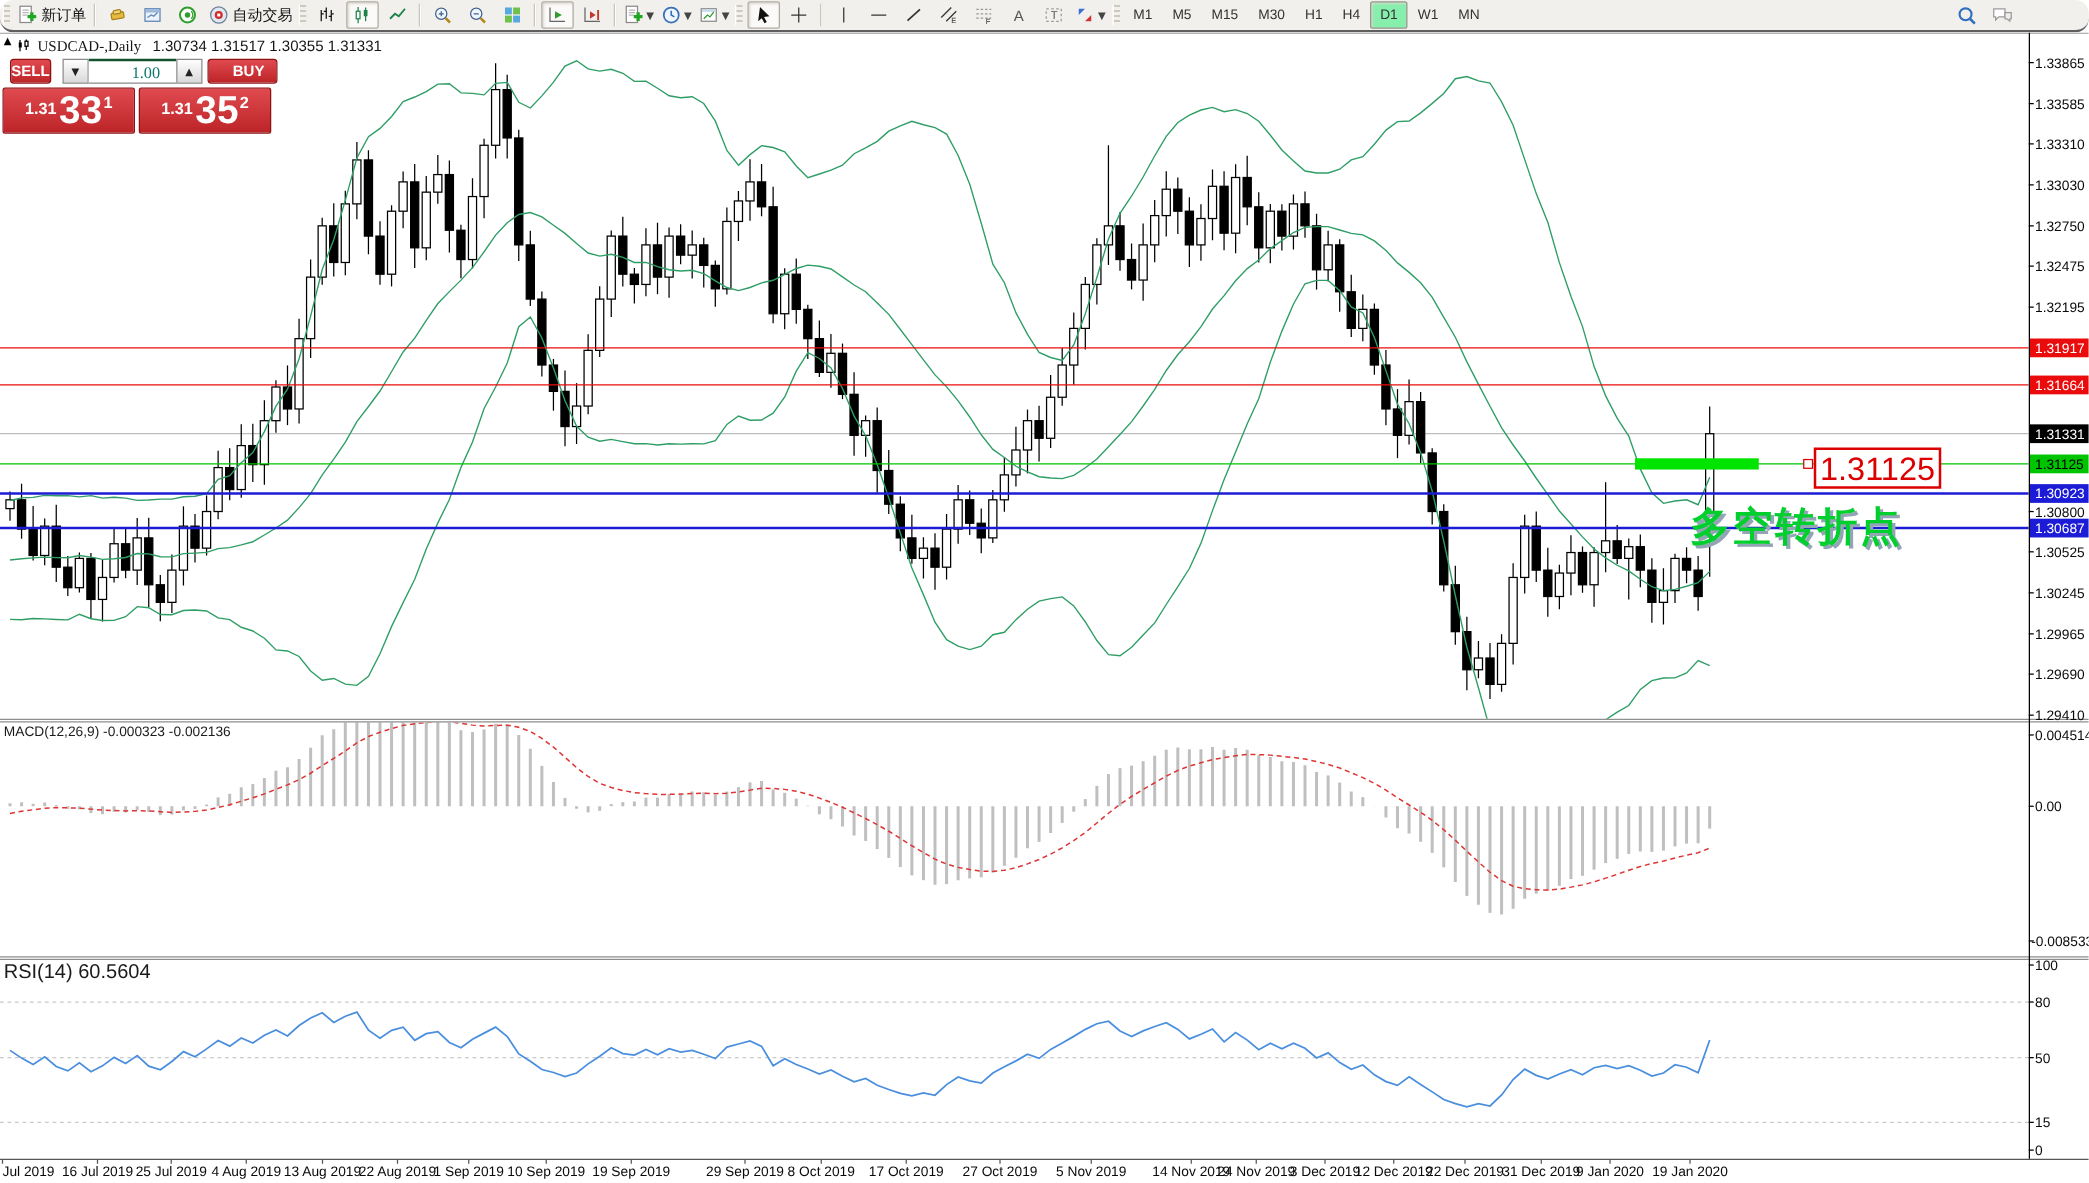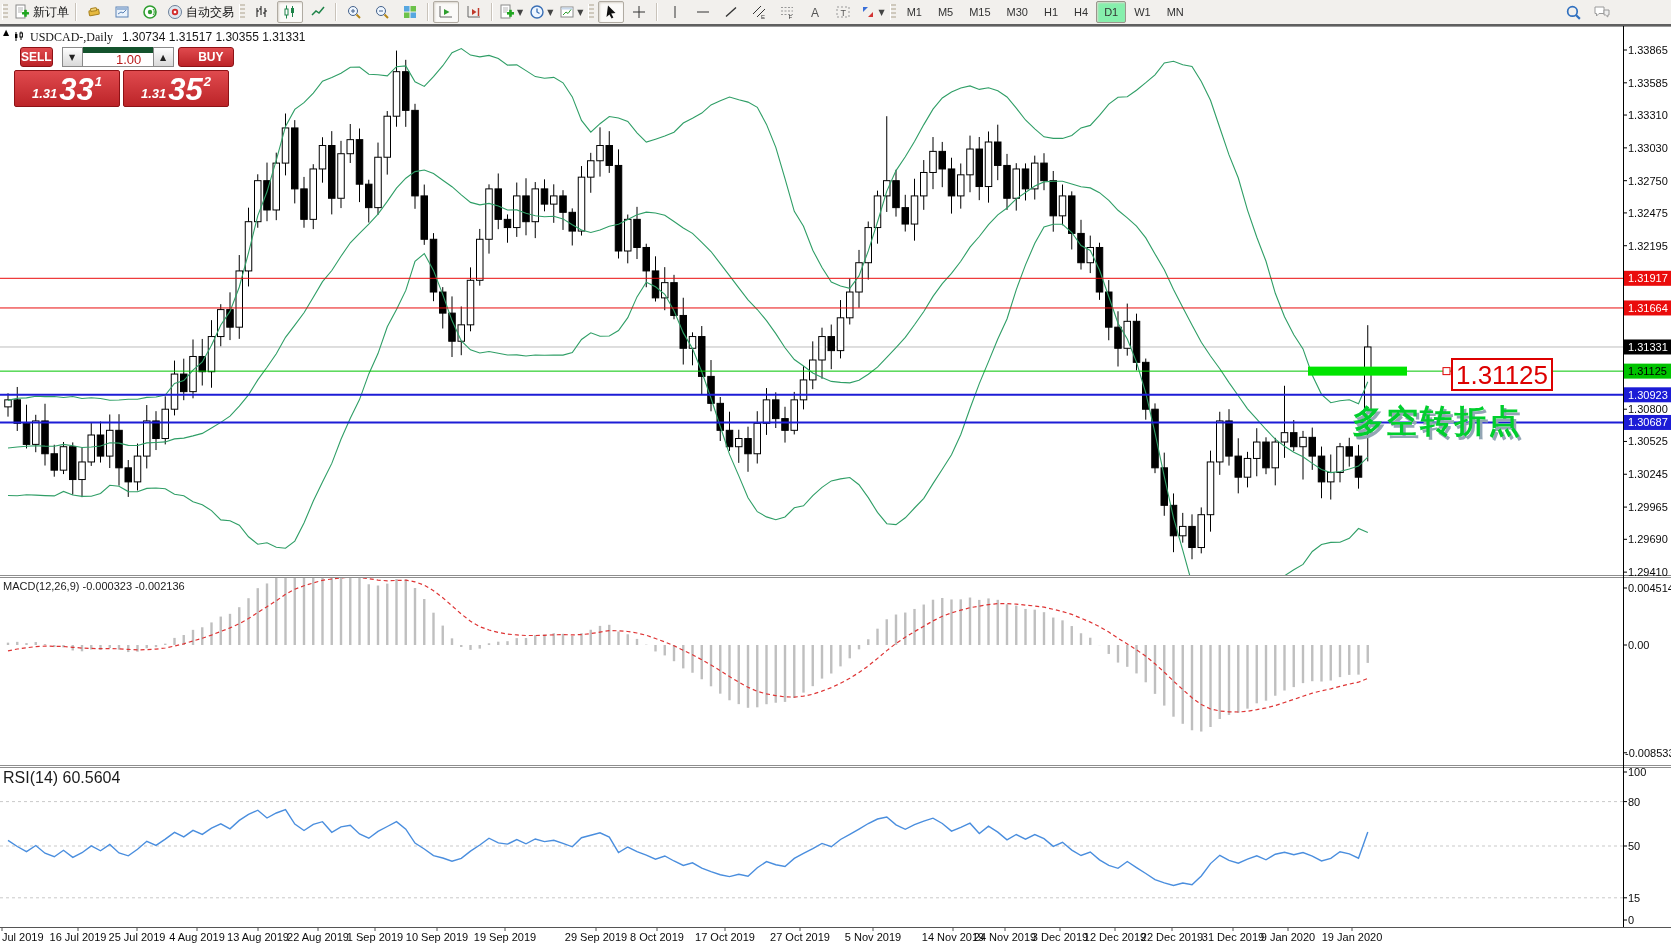--- a/index.html
+++ b/index.html
@@ -1,48 +1,48 @@
 <!DOCTYPE html>
 <html><head>
 <meta charset="utf-8">
 <style>
   html,body{margin:0;padding:0}
   body{width:1671px;height:946px;position:relative;overflow:hidden;background:#fff;
        font-family:"Liberation Sans","DejaVu Sans",sans-serif;}
   .toolbar{position:absolute;left:0;top:0;width:1671px;height:24px;background:#f2f0ed;
-           border-bottom:2px solid #5f5f5f;box-sizing:content-box;display:flex;align-items:center;white-space:nowrap;}
+           border-bottom:2px solid #5f5f5f;box-sizing:content-box;display:flex;align-items:center;white-space:nowrap;border-radius:11px;}
   .grip{width:5px;height:16px;margin:0 3px 0 2px;
         background:repeating-linear-gradient(180deg,#cfc9bd 0 2px,#f2f0ed 2px 4px);border-left:1px solid #fff;}
   .vsep{width:1px;height:18px;background:#c9c3ba;border-right:1px solid #fff;margin:0 3px;}
   .tbtn{height:20px;min-width:22px;padding:0 1px;display:inline-flex;align-items:center;justify-content:center;
         border:1px solid transparent;border-radius:2px;margin:0 1px;font-size:12px;color:#222;cursor:default;}
   .tbtn.active{background:#fbfaf8;border:1px solid #b0aba2;box-shadow:inset 1px 1px 2px #d8d3ca;}
   .tbtn .lbl{margin-left:3px;font-size:12px;color:#111;}
   .caret{font-size:8px;color:#444;margin-left:2px;font-family:"DejaVu Sans",sans-serif;}
   .tf{height:18px;padding:1px 7px;font-size:11px;color:#333;display:inline-flex;align-items:center;border:1px solid transparent;border-radius:2px;}
   .tf.active{background:#86efac;border:1px solid #9a958c;box-shadow:inset 1px 1px 2px #ddd8cf;}
   .right-tools{margin-left:368px;display:inline-flex;}
   #chart-svg{position:absolute;left:0;top:26px;}
   #panel-toggle{position:absolute;left:3px;top:29px;font-size:8px;color:#000;
                 font-family:"DejaVu Sans",sans-serif;line-height:8px;}
   #chart-title{position:absolute;left:30px;top:30px;font-size:12px;color:#151515;}
   #chart-title .sym{margin-right:9px;font-family:Liberation Serif, serif;}
   #title-icon{position:absolute;left:14px;top:31px;width:12px;height:11px;}
-  #trade{position:absolute;left:14px;top:47px;width:220px;}
+  #trade{position:absolute;left:2px;top:47px;width:220px;}
   .trow1{display:flex;height:20px;margin-left:6px;}
   .redbg{background:linear-gradient(#e04a4e,#bc2428);color:#fff;border:1px solid #8d1216;}
   .btn-sell{width:36px;border-radius:3px;font-size:12px;font-weight:bold;display:flex;align-items:center;justify-content:center;}
   .btn-buy{width:52px;border-radius:3px;font-size:12px;font-weight:bold;display:flex;align-items:center;justify-content:center;margin-left:4px;padding-left:10px;}
   .volgrp{display:flex;margin-left:9px;}
   .stepbtn{width:19px;background:linear-gradient(#fefefe,#d9d9d9);border:1px solid #8a8a8a;display:flex;
            align-items:center;justify-content:center;font-size:8px;color:#222;font-family:"DejaVu Sans",sans-serif;}
-  .volfield{width:70px;background:#fff;border-top:6px solid #14532d;border-bottom:1px solid #8a8a8a;
-            font-size:13px;color:#b91c1c;display:flex;align-items:center;justify-content:center;padding-left:22px;box-sizing:border-box;}
+  .volfield{width:70px;background:#fff;border-top:2px solid #14532d;border-bottom:1px solid #8a8a8a;
+            font-size:13px;color:#0f766e;display:flex;align-items:center;justify-content:center;padding-left:22px;box-sizing:border-box;font-family:Liberation Serif, serif;}
   .trow2{display:flex;margin-top:3px;height:37px;}
-  .pbox{width:104px;display:flex;align-items:flex-end;justify-content:center;border-radius:2px;font-style:italic;}
+  .pbox{width:104px;display:flex;align-items:center;justify-content:center;border-radius:2px;}
   .pbox+.pbox{margin-left:3px;}
   .p-small{font-size:13px;font-weight:bold;margin-bottom:5px;}
   .p-big{font-size:31px;font-weight:bold;line-height:0.92;margin:0 1px 1px 2px;}
   .p-sup{font-size:13px;font-weight:bold;align-self:flex-start;margin-top:3px;}
   #macd-label{position:absolute;left:3px;top:580px;font-size:11px;color:#1b1b1b;}
   #rsi-label{position:absolute;left:3px;top:769px;font-size:16px;color:#1b1b1b;}
   svg text{font-family:"Liberation Sans","DejaVu Sans",sans-serif;}
 </style>
 </head>
 <body>

